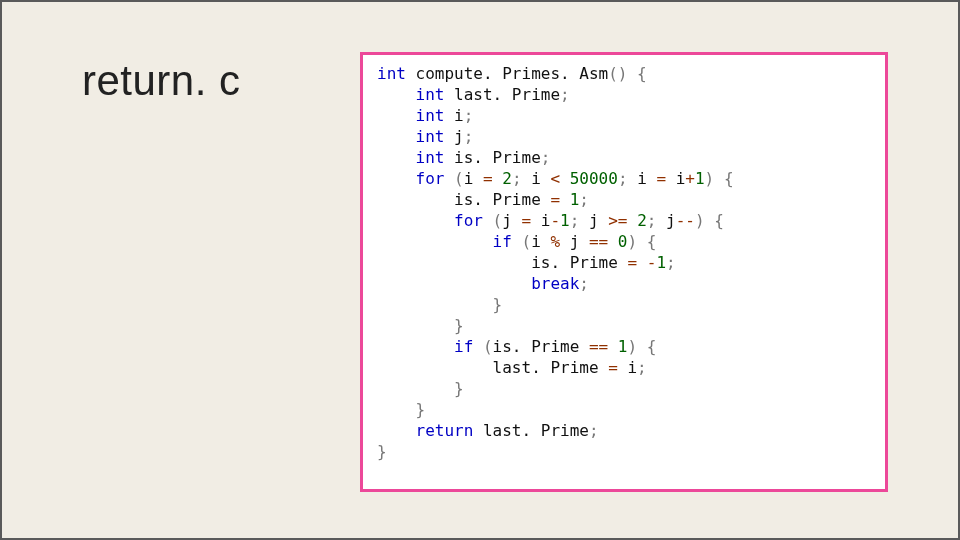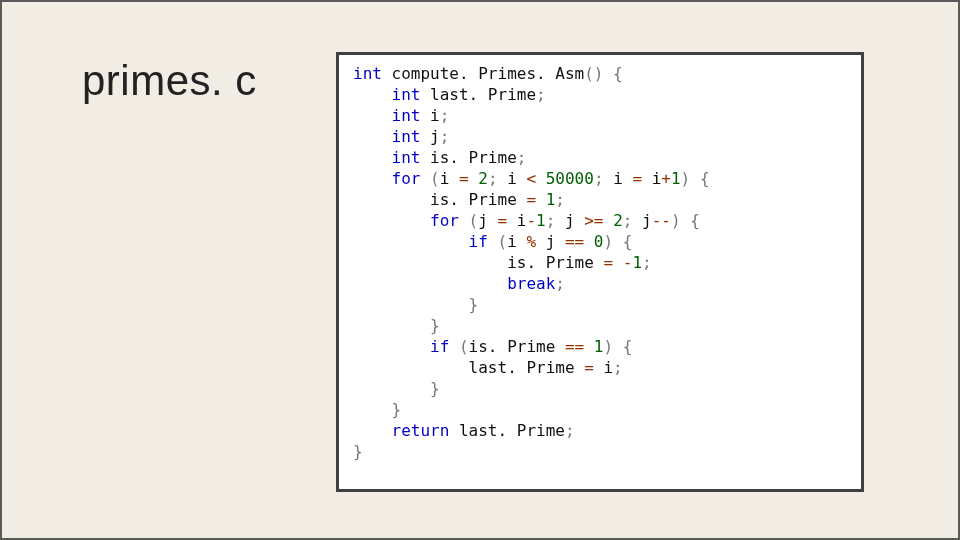--- a/index.html
+++ b/index.html
@@ -21,26 +21,26 @@
   .title {
     position: absolute;
     left: 80px;
     top: 55px;
     font-size: 42px;
     color: #222;
     letter-spacing: 0.5px;
   }
   .codebox {
     position: absolute;
-    left: 334px;
+    left: 358px;
     top: 50px;
     width: 528px;
     height: 440px;
     background: #ffffff;
-    border: 3px solid #404040;
+    border: 3px solid #ec4899;
     box-sizing: border-box;
     padding: 8px 14px 8px 14px;
   }
   pre.code {
     margin: 0;
     font-family: "Consolas", "Menlo", "DejaVu Sans Mono", monospace;
     font-size: 16px;
     line-height: 21px;
     white-space: pre;
     color: #111;
@@ -49,21 +49,21 @@
   .num { color: #006000; }   
   .op  { color: #903000; }   
   .dim { color: #777; }      
   .id  { color: #111; }      
 </style>
 </head>
 <body>
 
 <div class="stage">
 
-  <div class="title">primes. c</div>
+  <div class="title">return. c</div>
 
   <div class="codebox">
 <pre class="code"><span class="kw">int</span><span class="id"> compute. Primes. Asm</span><span class="dim">() {</span>
 <span>    </span><span class="kw">int</span><span class="id"> last. Prime</span><span class="dim">;</span>
 <span>    </span><span class="kw">int</span><span class="id"> i</span><span class="dim">;</span>
 <span>    </span><span class="kw">int</span><span class="id"> j</span><span class="dim">;</span>
 <span>    </span><span class="kw">int</span><span class="id"> is. Prime</span><span class="dim">;</span>
 <span>    </span><span class="kw">for</span><span class="dim"> (</span><span class="id">i </span><span class="op">=</span><span> </span><span class="num">2</span><span class="dim">; </span><span class="id">i </span><span class="op">&lt;</span><span> </span><span class="num">50000</span><span class="dim">; </span><span class="id">i </span><span class="op">=</span><span> </span><span class="id">i</span><span class="op">+</span><span class="num">1</span><span class="dim">) {</span>
 <span>        </span><span class="id">is. Prime </span><span class="op">=</span><span> </span><span class="num">1</span><span class="dim">;</span>
 <span>        </span><span class="kw">for</span><span class="dim"> (</span><span class="id">j </span><span class="op">=</span><span> </span><span class="id">i</span><span class="op">-</span><span class="num">1</span><span class="dim">; </span><span class="id">j </span><span class="op">&gt;=</span><span> </span><span class="num">2</span><span class="dim">; </span><span class="id">j</span><span class="op">--</span><span class="dim">) {</span>

